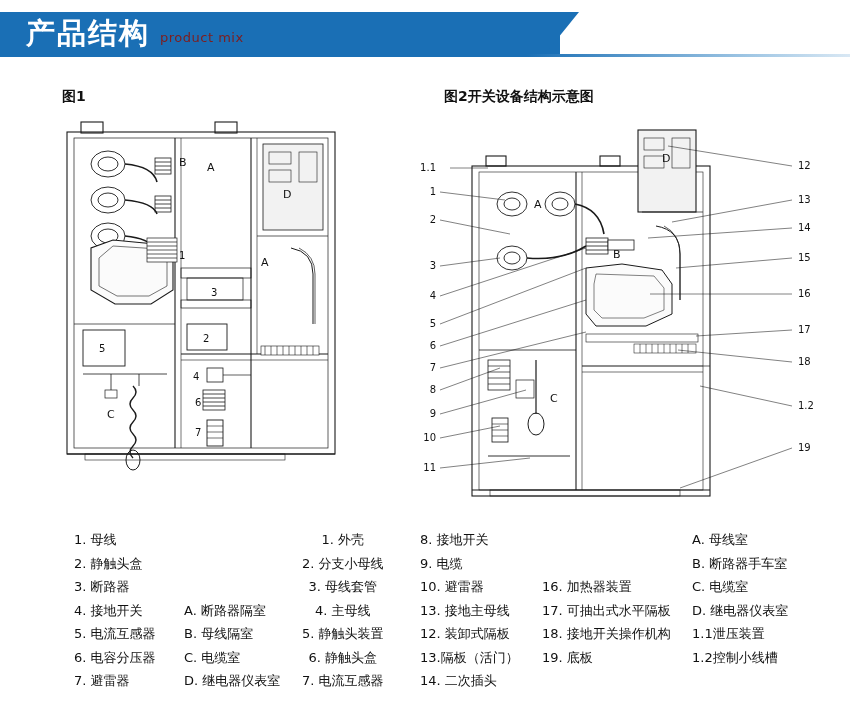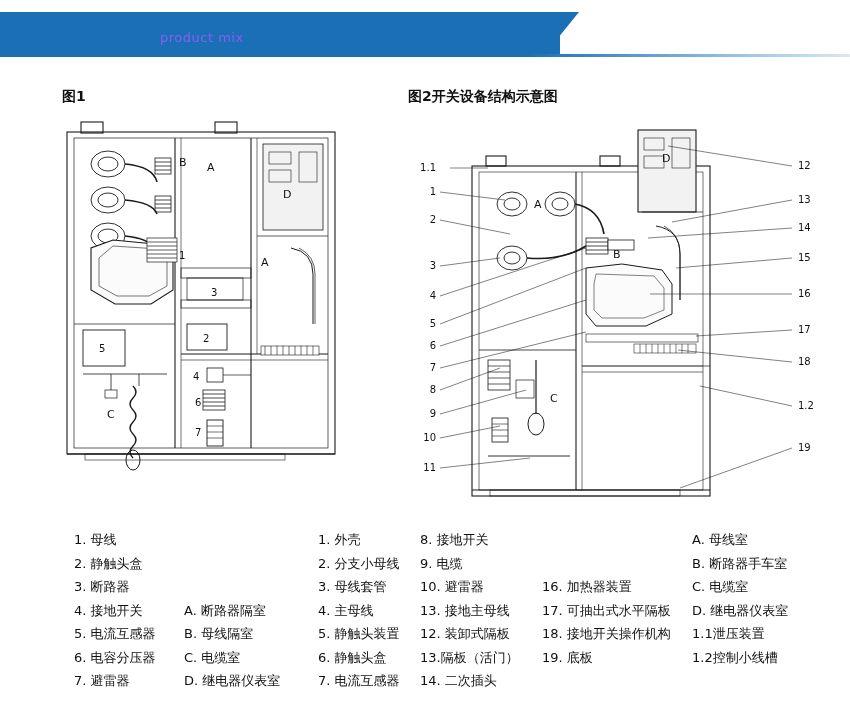--- a/index.html
+++ b/index.html
@@ -57,33 +57,33 @@
     font-weight: bold;
     letter-spacing: 2px;
     color: #ffffff;
     font-family: "DejaVu Sans", "Liberation Sans", sans-serif;
   }
   .banner-title-en {
     position: absolute;
     left: 160px;
     top: 30px;
     font-size: 13px;
-    color: #8b5cf6;
+    color: #7f1d1d;
     letter-spacing: 0.5px;
   }
 
   
   .fig-caption {
     position: absolute;
     font-size: 14px;
     font-weight: bold;
     color: #111;
   }
   #cap1 { left: 62px; top: 88px; }
-  #cap2 { left: 408px; top: 88px; }
+  #cap2 { left: 444px; top: 88px; }
 
   
   .drawing {
     position: absolute;
   }
   #fig1 { left: 55px; top: 118px; width: 320px; height: 390px; }
   #fig2 { left: 410px; top: 118px; width: 420px; height: 390px; }
 
   .drawing svg { display: block; }
 
@@ -99,33 +99,34 @@
   .legend-col {
     position: absolute;
     top: 0;
     font-size: 13px;
     line-height: 23.5px;
     color: #111;
     white-space: nowrap;
   }
   #legcol0 { left: 62px; }
   #legcol1 { left: 172px; }
-  #legcol2 { left: 306px; }
+  #legcol2 { left: 290px; text-align: center; }
   #legcol3 { left: 408px; }
   #legcol4 { left: 530px; }
   #legcol5 { left: 680px; }
   .legend-col div { height: 23.5px; }
 </style>
 </head>
 <body>
 
 <div class="banner">
   <div class="banner-bar"></div>
   <div class="banner-bar-skew"></div>
   <div class="banner-underline-fade"></div>
+  <div class="banner-title-cn">产品结构</div>
   <div class="banner-title-en">product mix</div>
 </div>
 
 <div class="fig-caption" id="cap1">图1</div>
 <div class="fig-caption" id="cap2">图2开关设备结构示意图</div>
 
 <div class="drawing" id="fig1">
 <svg width="320" height="390" viewBox="0 0 320 390" xmlns="http://www.w3.org/2000/svg">
   <g fill="none" stroke="#1a1a1a" stroke-width="1.1">
 

